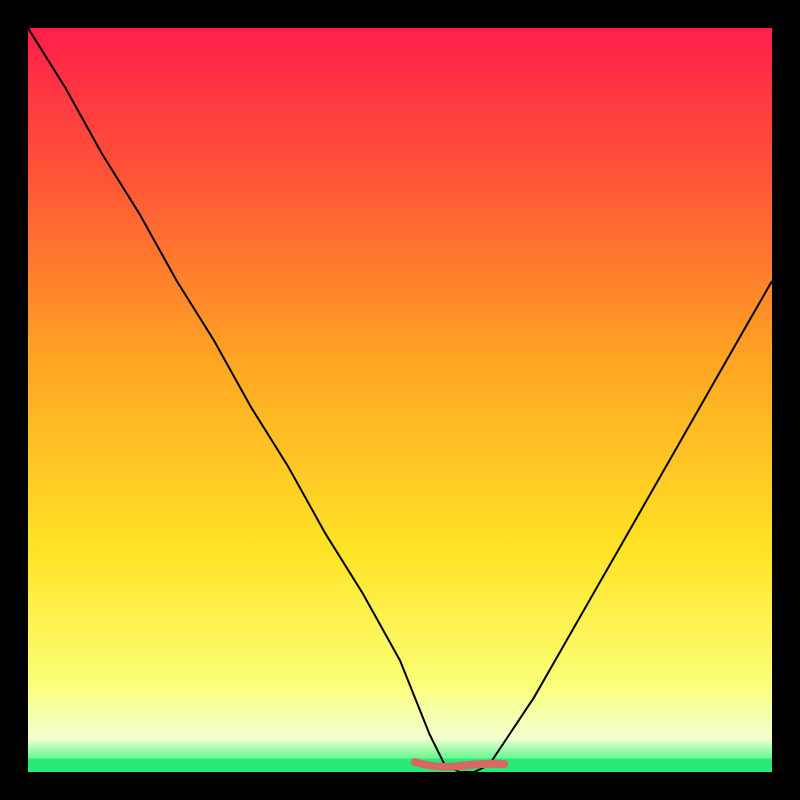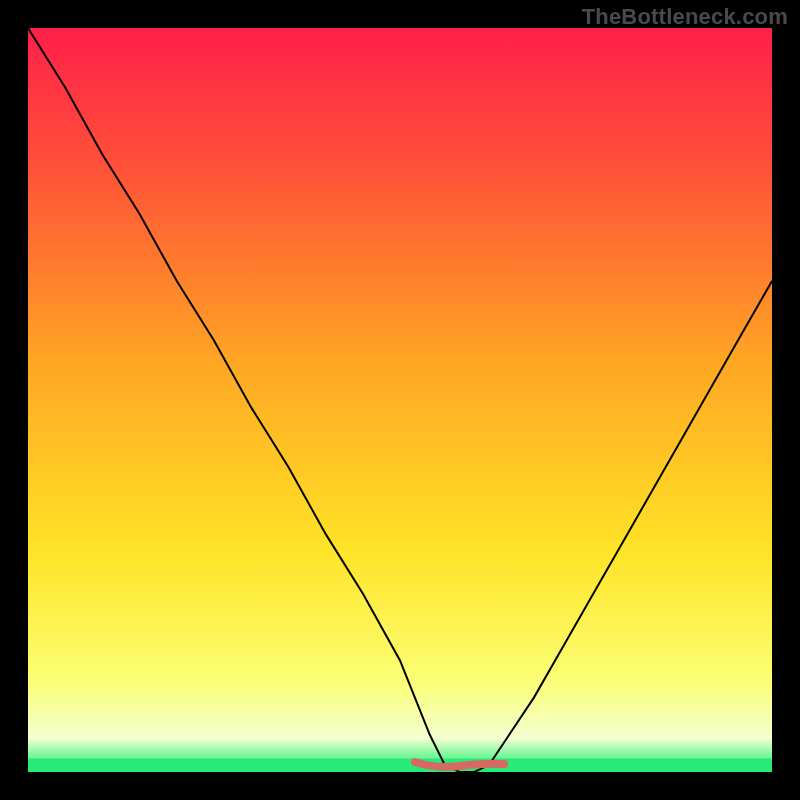--- a/index.html
+++ b/index.html
@@ -58,14 +58,13 @@
     <rect id="bottom-stripe" x="28" y="758.608" width="744" height="13.392" fill="#28ea79"></rect>
 
     <g clip-path="url(#frame-clip)">
 
       <path id="curve-path" fill="none" stroke="#000000" stroke-width="2" d="M28.0 28.0 L65.2 87.5 L102.4 154.5 L139.6 214.0 L176.8 281.0 L214.0 340.5 L251.2 407.4 L288.4 467.0 L325.6 533.9 L362.8 593.4 L400.0 660.4 L414.9 697.6 L429.8 734.8 L444.6 764.6 L459.5 772.0 L474.4 772.0 L489.3 764.6 L504.2 742.2 L533.9 697.6 L563.7 645.5 L593.4 593.4 L623.2 541.4 L653.0 489.3 L682.7 437.2 L712.5 385.1 L742.2 333.0 L772.0 281.0"></path>
 
       <path id="highlight-path" fill="none" stroke="#d66a63" stroke-width="8" stroke-linecap="round" d="M 414.9 762.0 Q 437.2 769.0 459.5 766.0 Q 481.8 763.0 504.2 764.0"></path>
     </g>
   </svg>
 
-  <div class="watermark">TheBottleneck.com</div>
 </div>
 
 </body></html>

